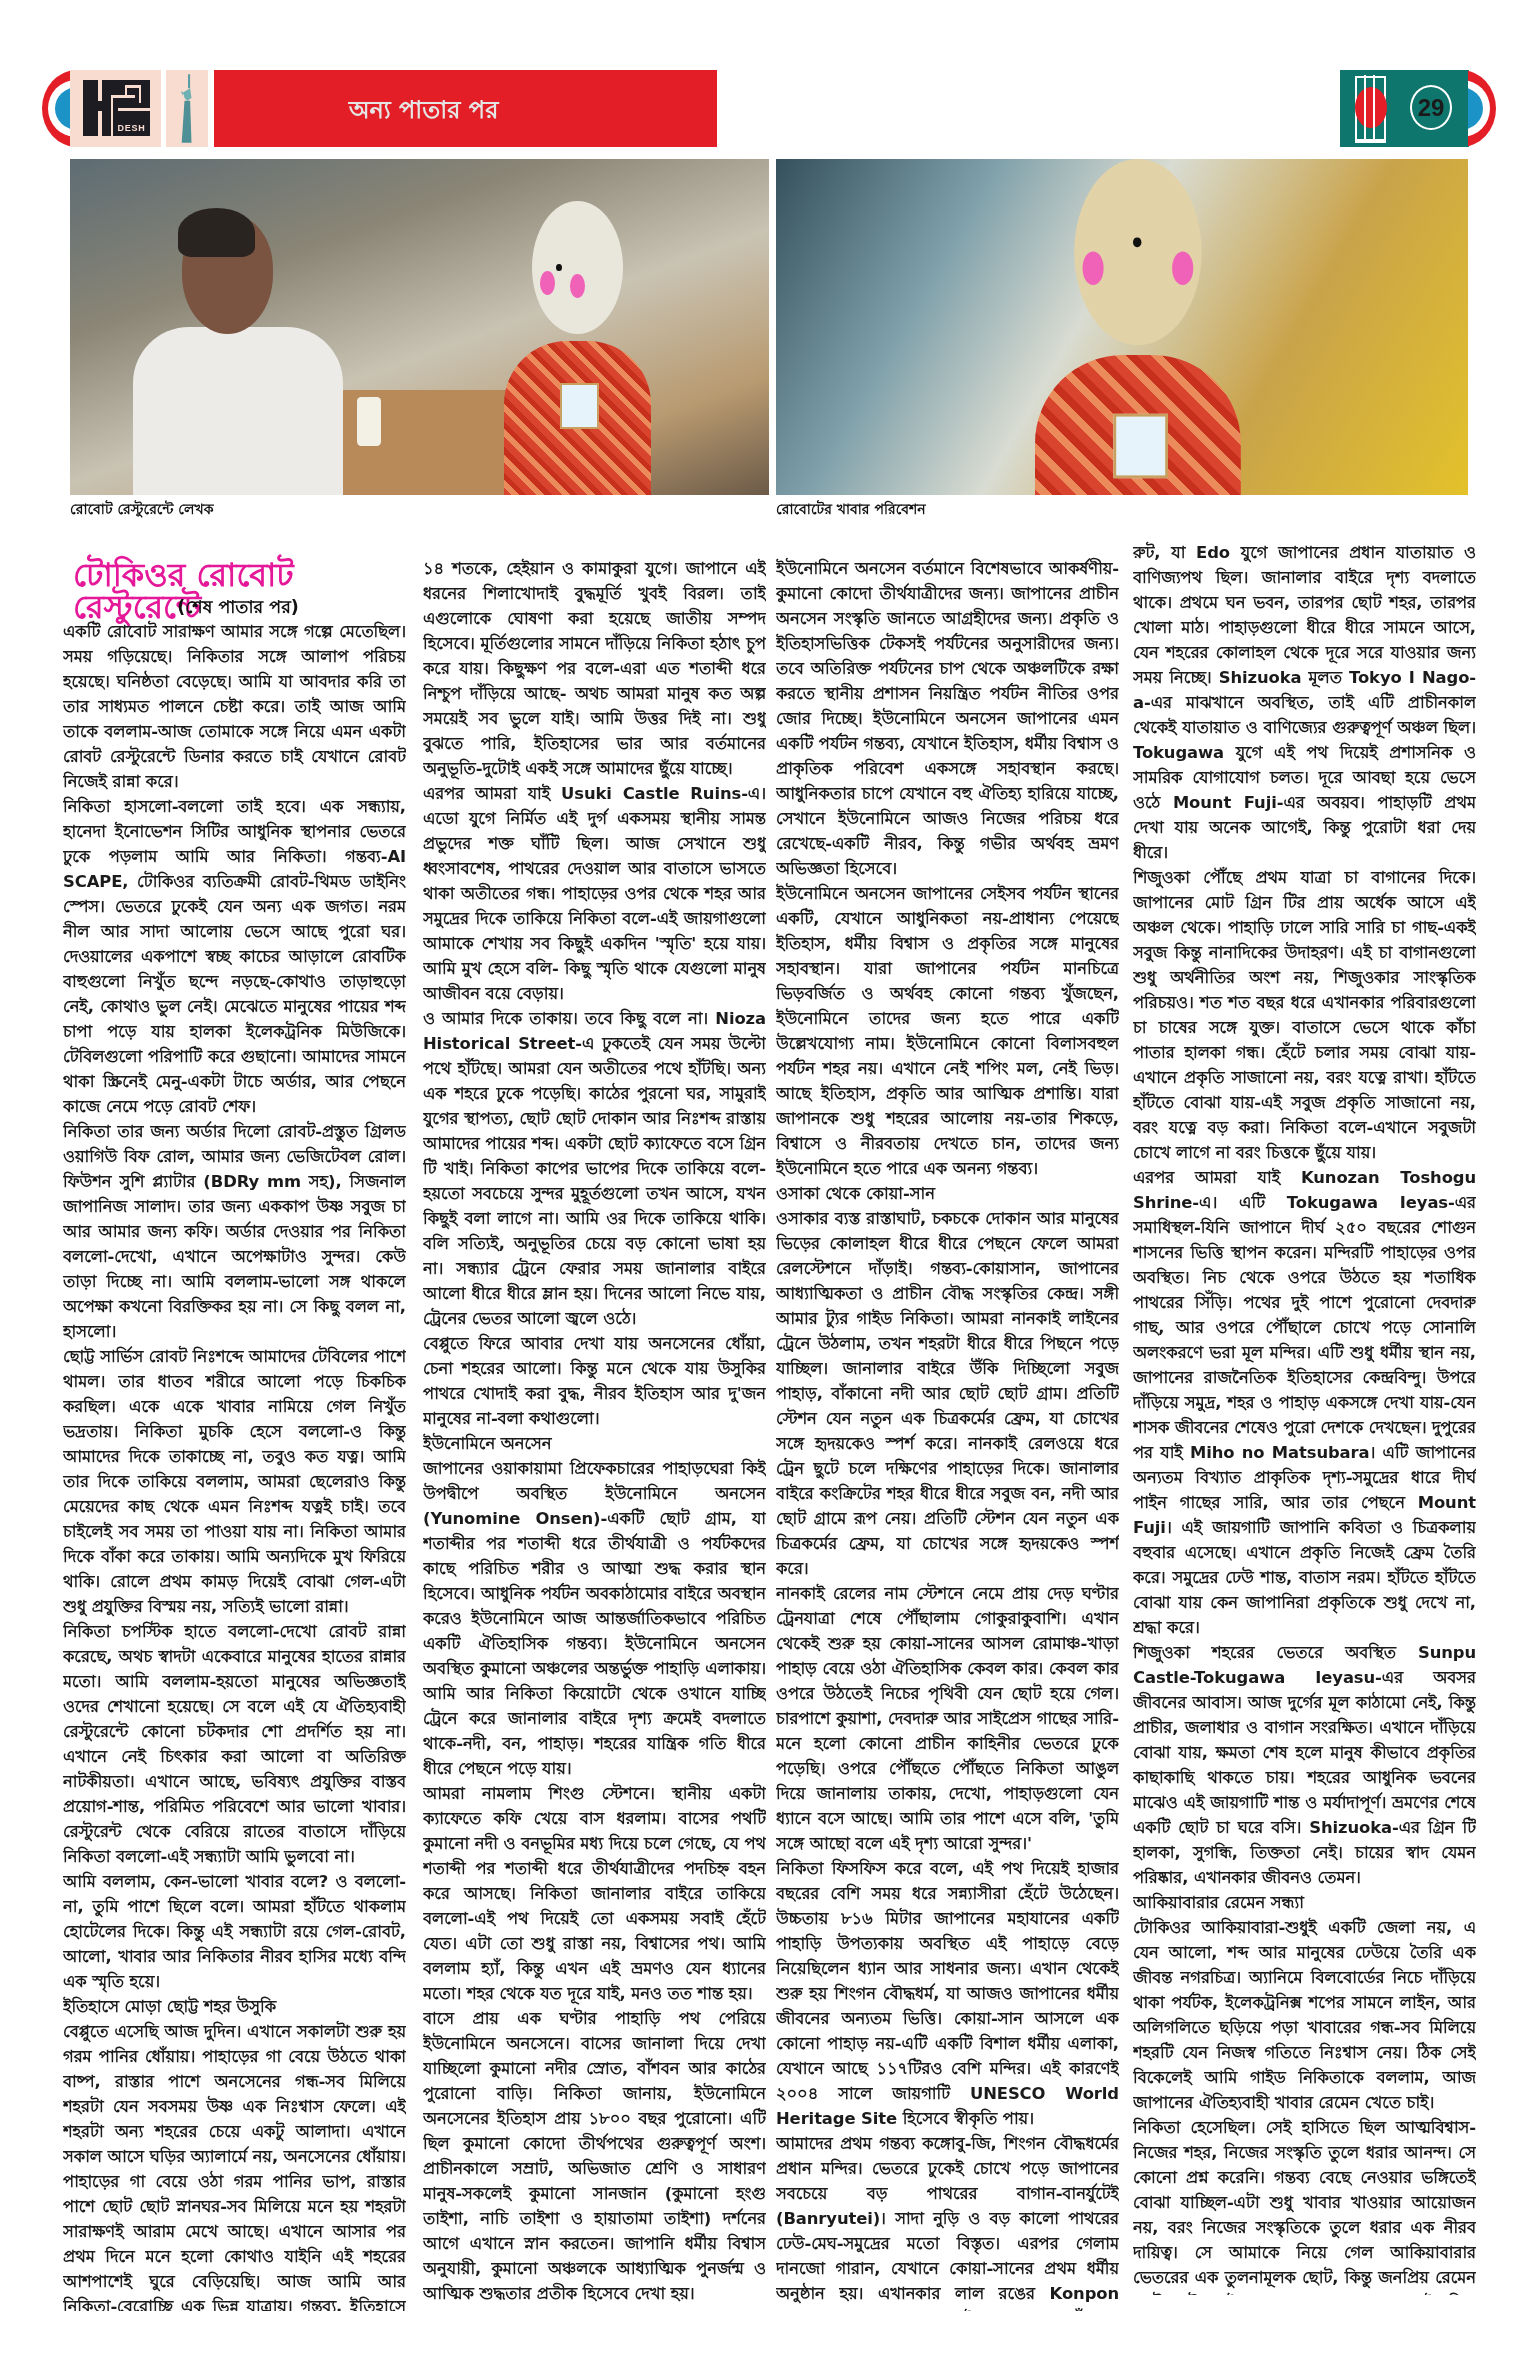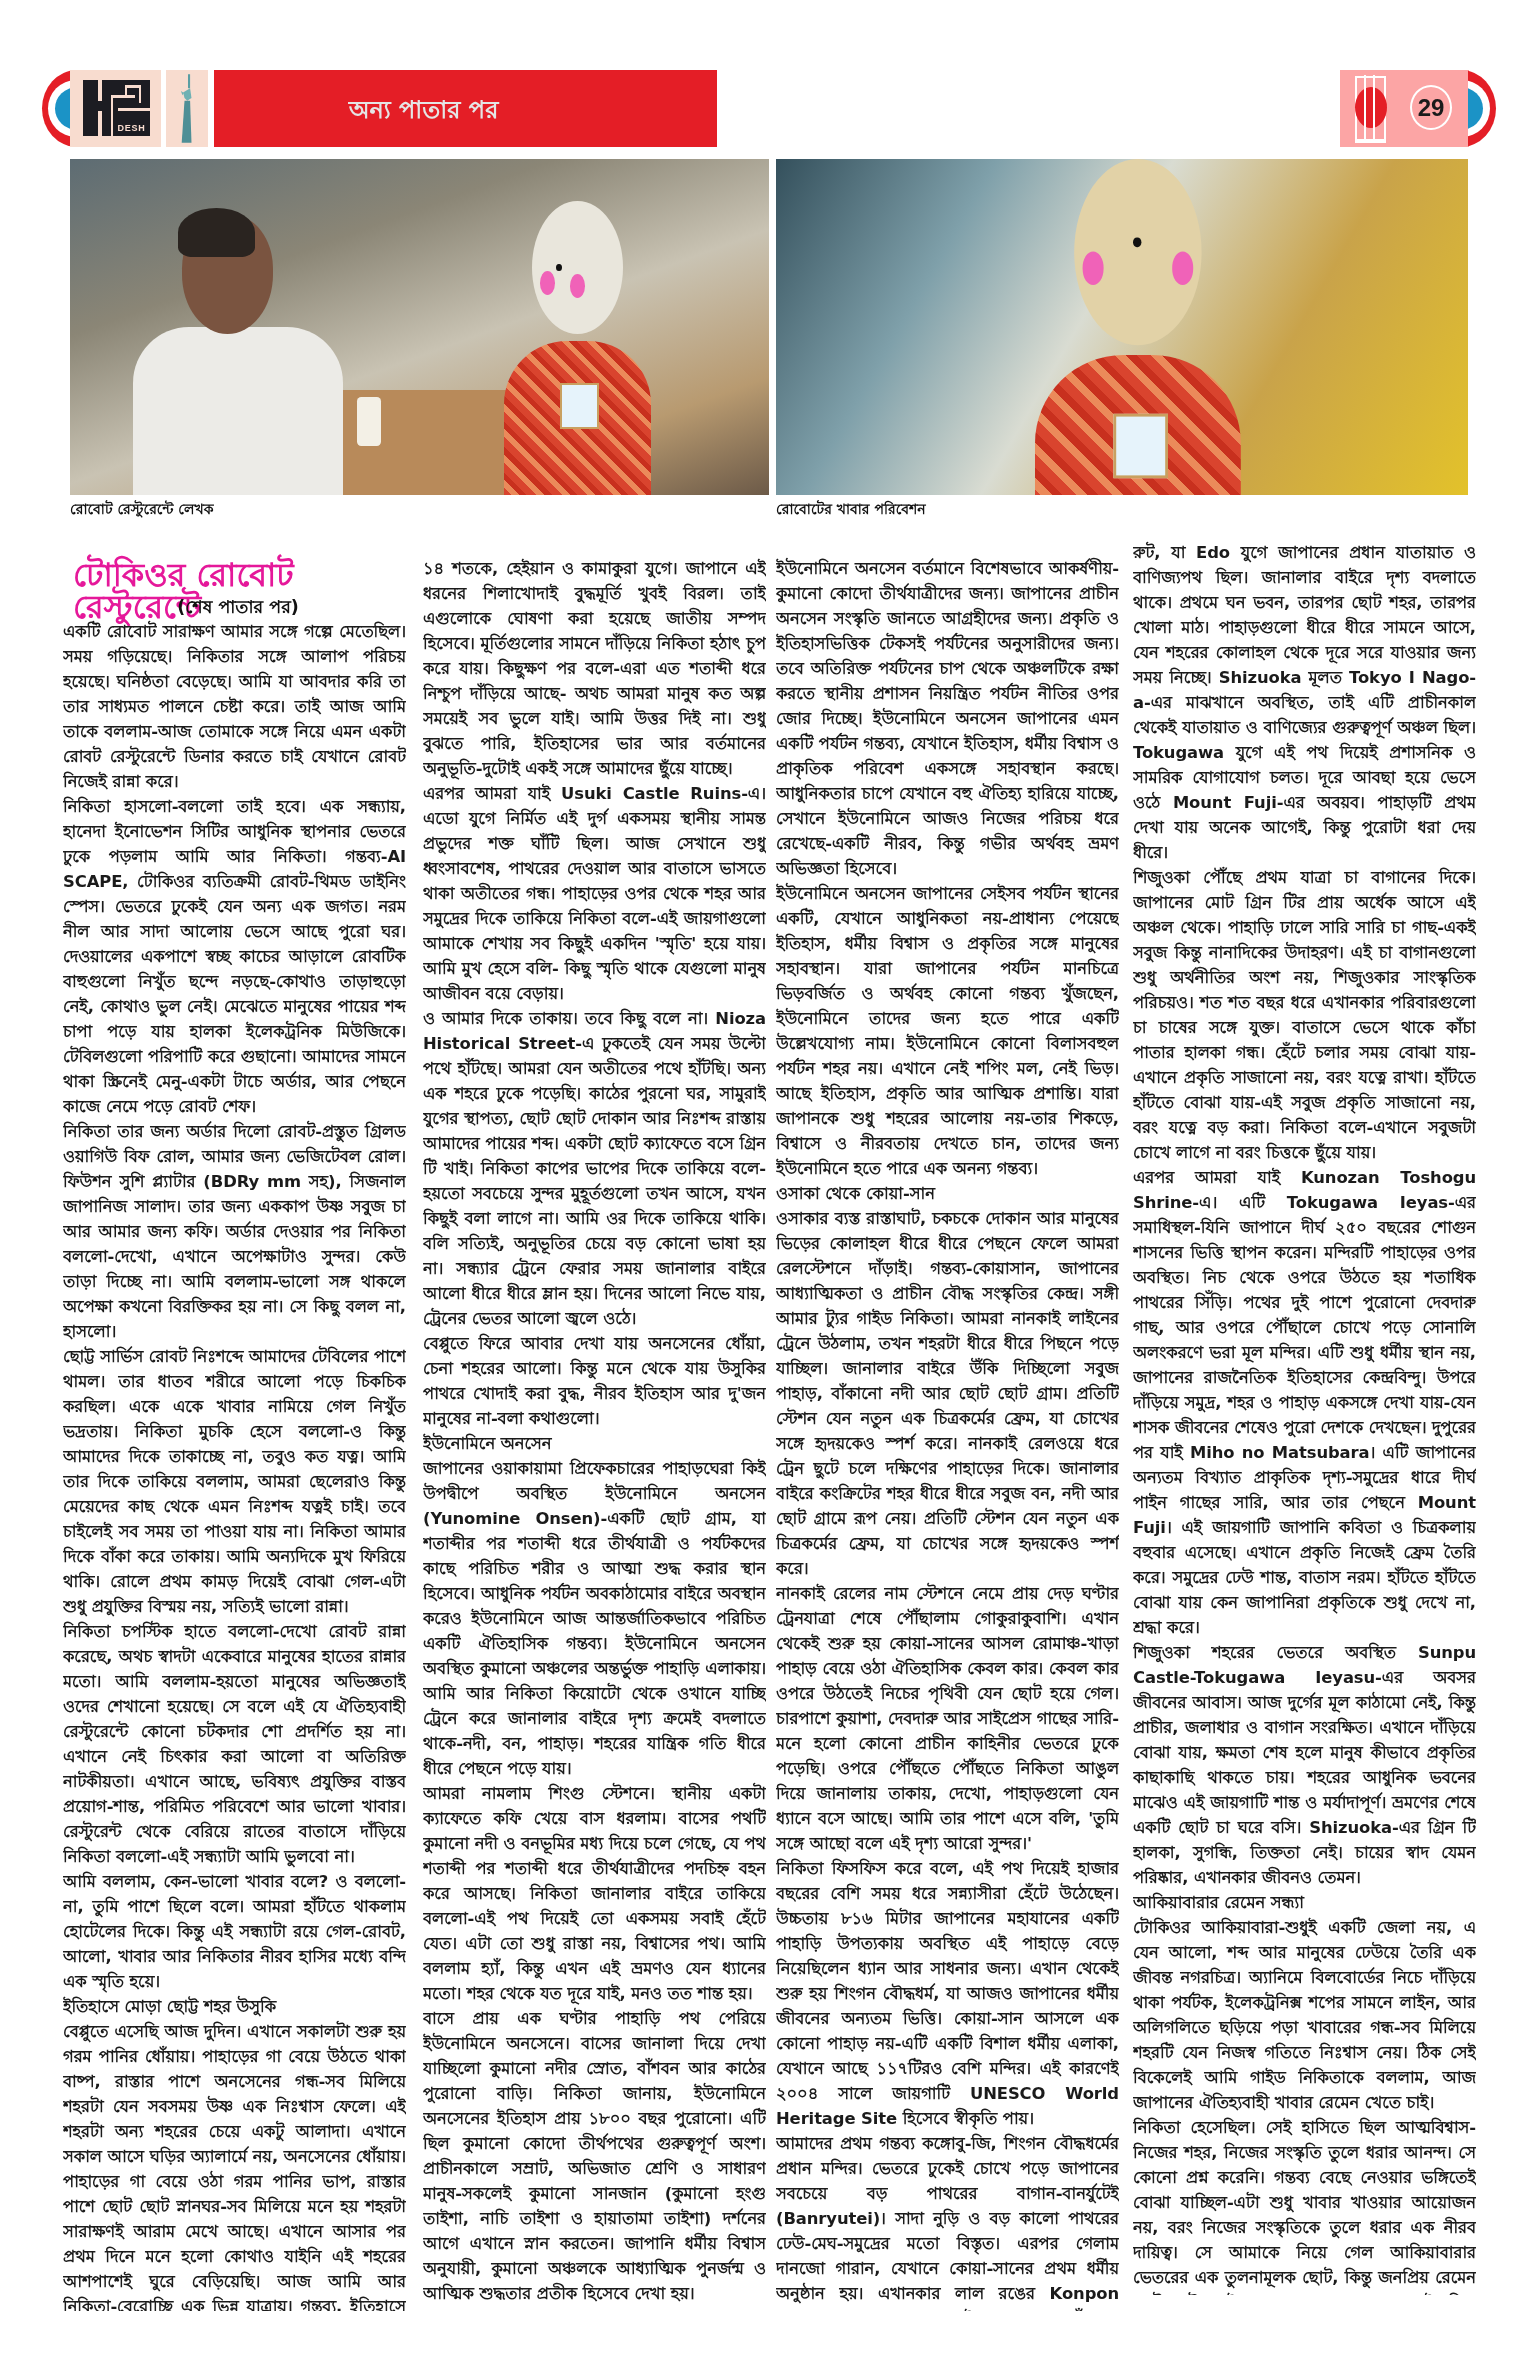--- a/index.html
+++ b/index.html
@@ -22,21 +22,21 @@
   .logo-mark{position:absolute;left:12.6px;top:9.8px;width:67px;height:56px;background:#1c1c22;}
   .logo-mark .bar{position:absolute;background:#f8dccf;}
   .logo-desh{position:absolute;right:4.2px;bottom:2.8px;font-family:"Liberation Sans",sans-serif;font-weight:bold;font-size:9px;color:#f8dccf;letter-spacing:0.7px;padding-left:20px;}
   .statue-box{position:absolute;left:131px;top:0;width:42px;height:77px;background:#f8dccf;}
   .statue{position:absolute;left:15.4px;top:4.2px;width:11.2px;height:69px;}
   .banner-red{position:absolute;left:179px;top:0;width:503px;height:77px;background:#e41e26;}
   .banner-red .title{position:absolute;left:0;right:84px;top:21px;text-align:center;font-size:24px;font-weight:bold;color:#e5e5e5;font-family:"DejaVu Sans",sans-serif;}
   .banner-cream{position:absolute;left:559px;top:0;width:741px;height:77px;background:#efeadc;border-top-left-radius:126px 98px;}
   .date-en{position:absolute;left:294px;top:12.6px;font-family:"Liberation Sans",sans-serif;font-weight:bold;font-size:21px;color:#1a1a1a;transform:scaleX(0.85);transform-origin:left;}
   .date-bn{position:absolute;left:315px;top:41px;font-weight:bold;font-size:18px;color:#1a1a1a;}
-  .pg-box{position:absolute;left:1305px;top:0;width:129px;height:77px;background:#fca5a5;}
+  .pg-box{position:absolute;left:1305px;top:0;width:129px;height:77px;background:#0f766e;}
   .flag-frame{position:absolute;left:15.4px;top:5.6px;width:31px;height:67px;border:2.1px solid #fff;border-top-width:2.8px;border-bottom-width:4.2px;box-sizing:border-box;}
   .flag-frame .dot{position:absolute;left:-2.8px;top:9.8px;width:32px;height:41px;border-radius:50%;background:#e41e26;}
   .flag-frame .pole{position:absolute;top:-2.8px;width:2.1px;height:67px;background:#fff;}
   .page-num{position:absolute;left:70px;top:15.4px;width:42px;height:45px;border-radius:50%;border:2.1px solid #fff;box-sizing:border-box;text-align:center;line-height:41px;font-family:"Liberation Sans",sans-serif;font-weight:bold;font-size:24px;color:#1a1a1a;}
   
   .photo{position:absolute;top:159px;height:336px;overflow:hidden;}
   .photo-1{left:70px;width:699px;background:linear-gradient(160deg,#5d6c73 0%,#8b8676 30%,#c9c3b3 55%,#b89a70 80%,#6c5a48 100%);}
   .photo-2{left:776px;width:692px;background:linear-gradient(120deg,#34505c 0%,#7fa0aa 25%,#d9dcd2 45%,#c9a34a 70%,#e3c22a 100%);}
   .man{position:absolute;left:49px;top:42px;width:231px;height:294px;}
   .man .head{position:absolute;left:63px;top:14px;width:91px;height:119px;border-radius:45% 45% 50% 50%;background:#7a5440;}

